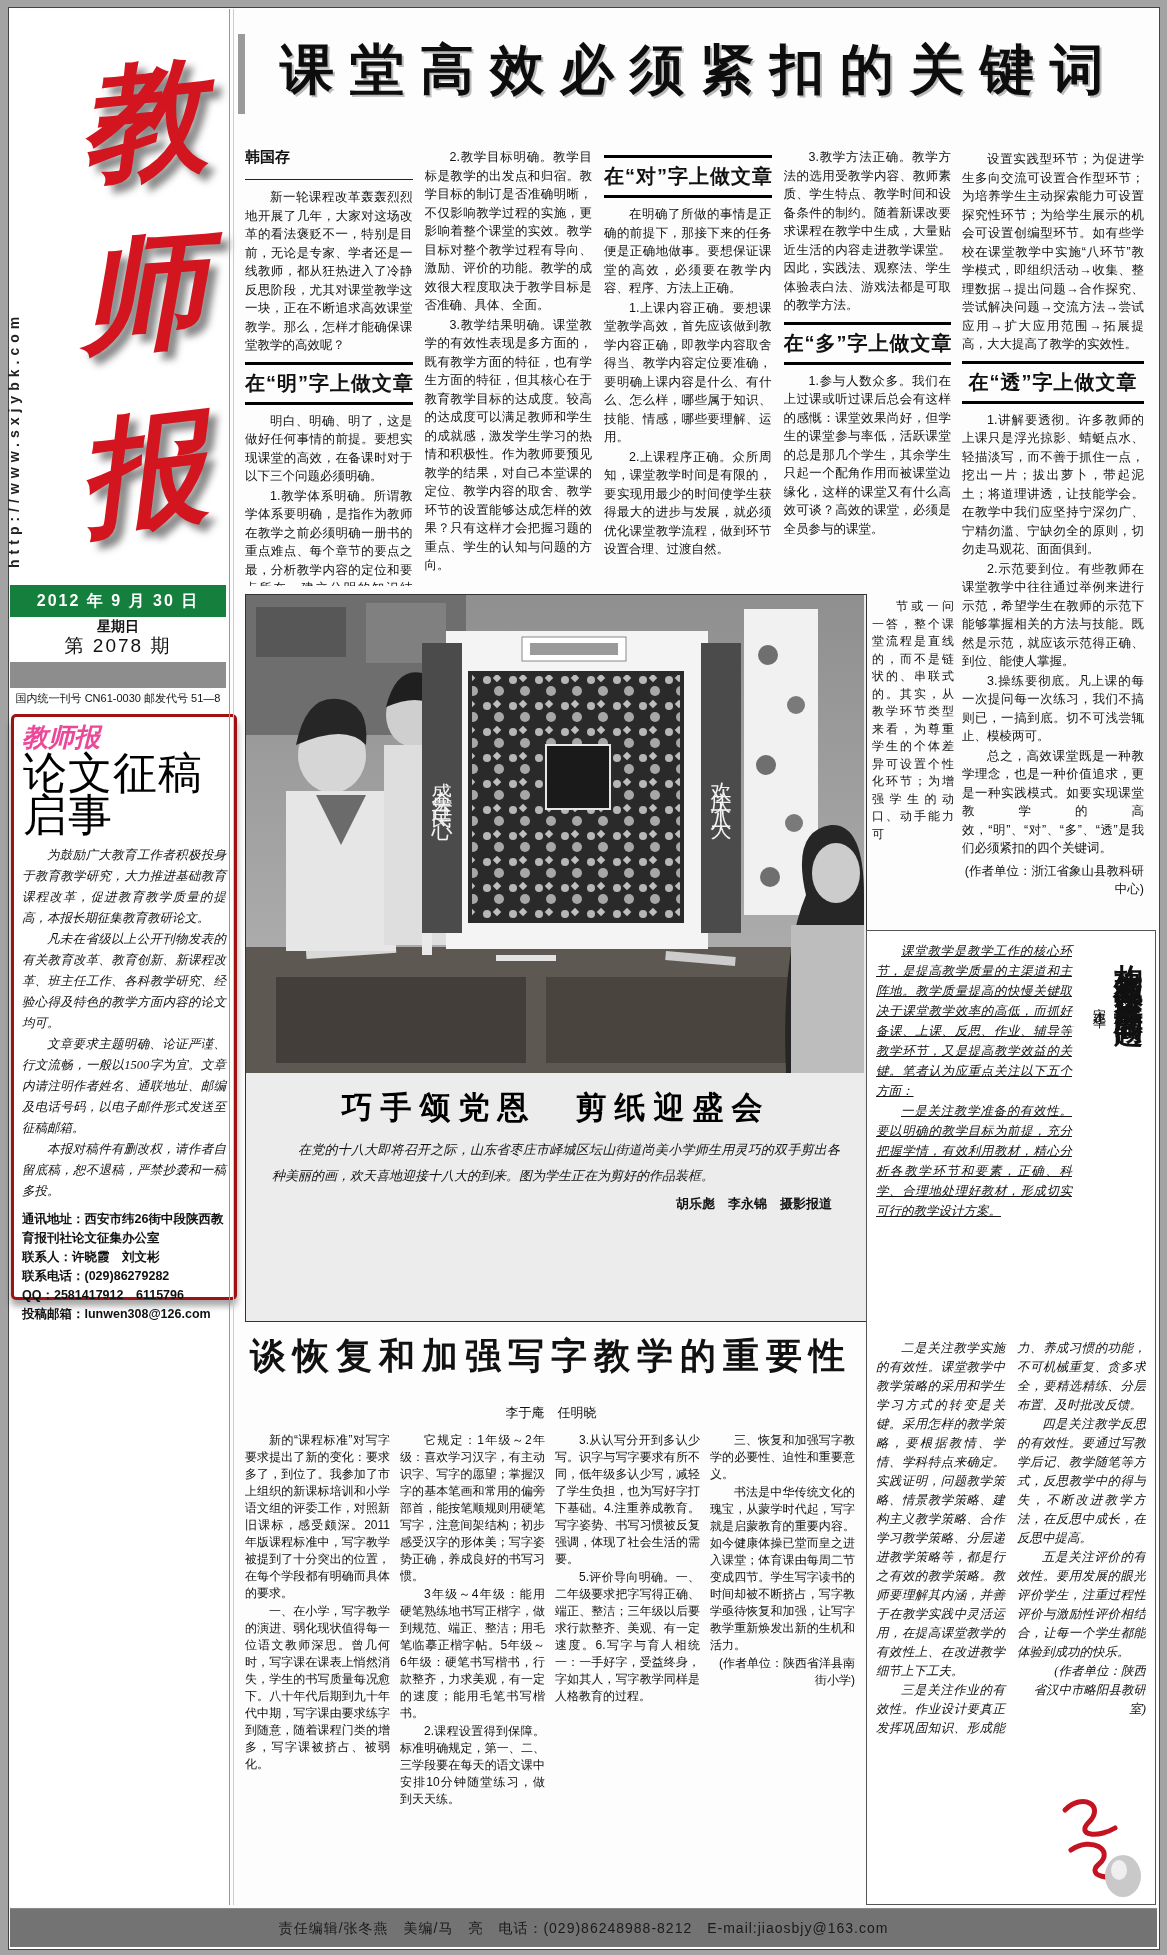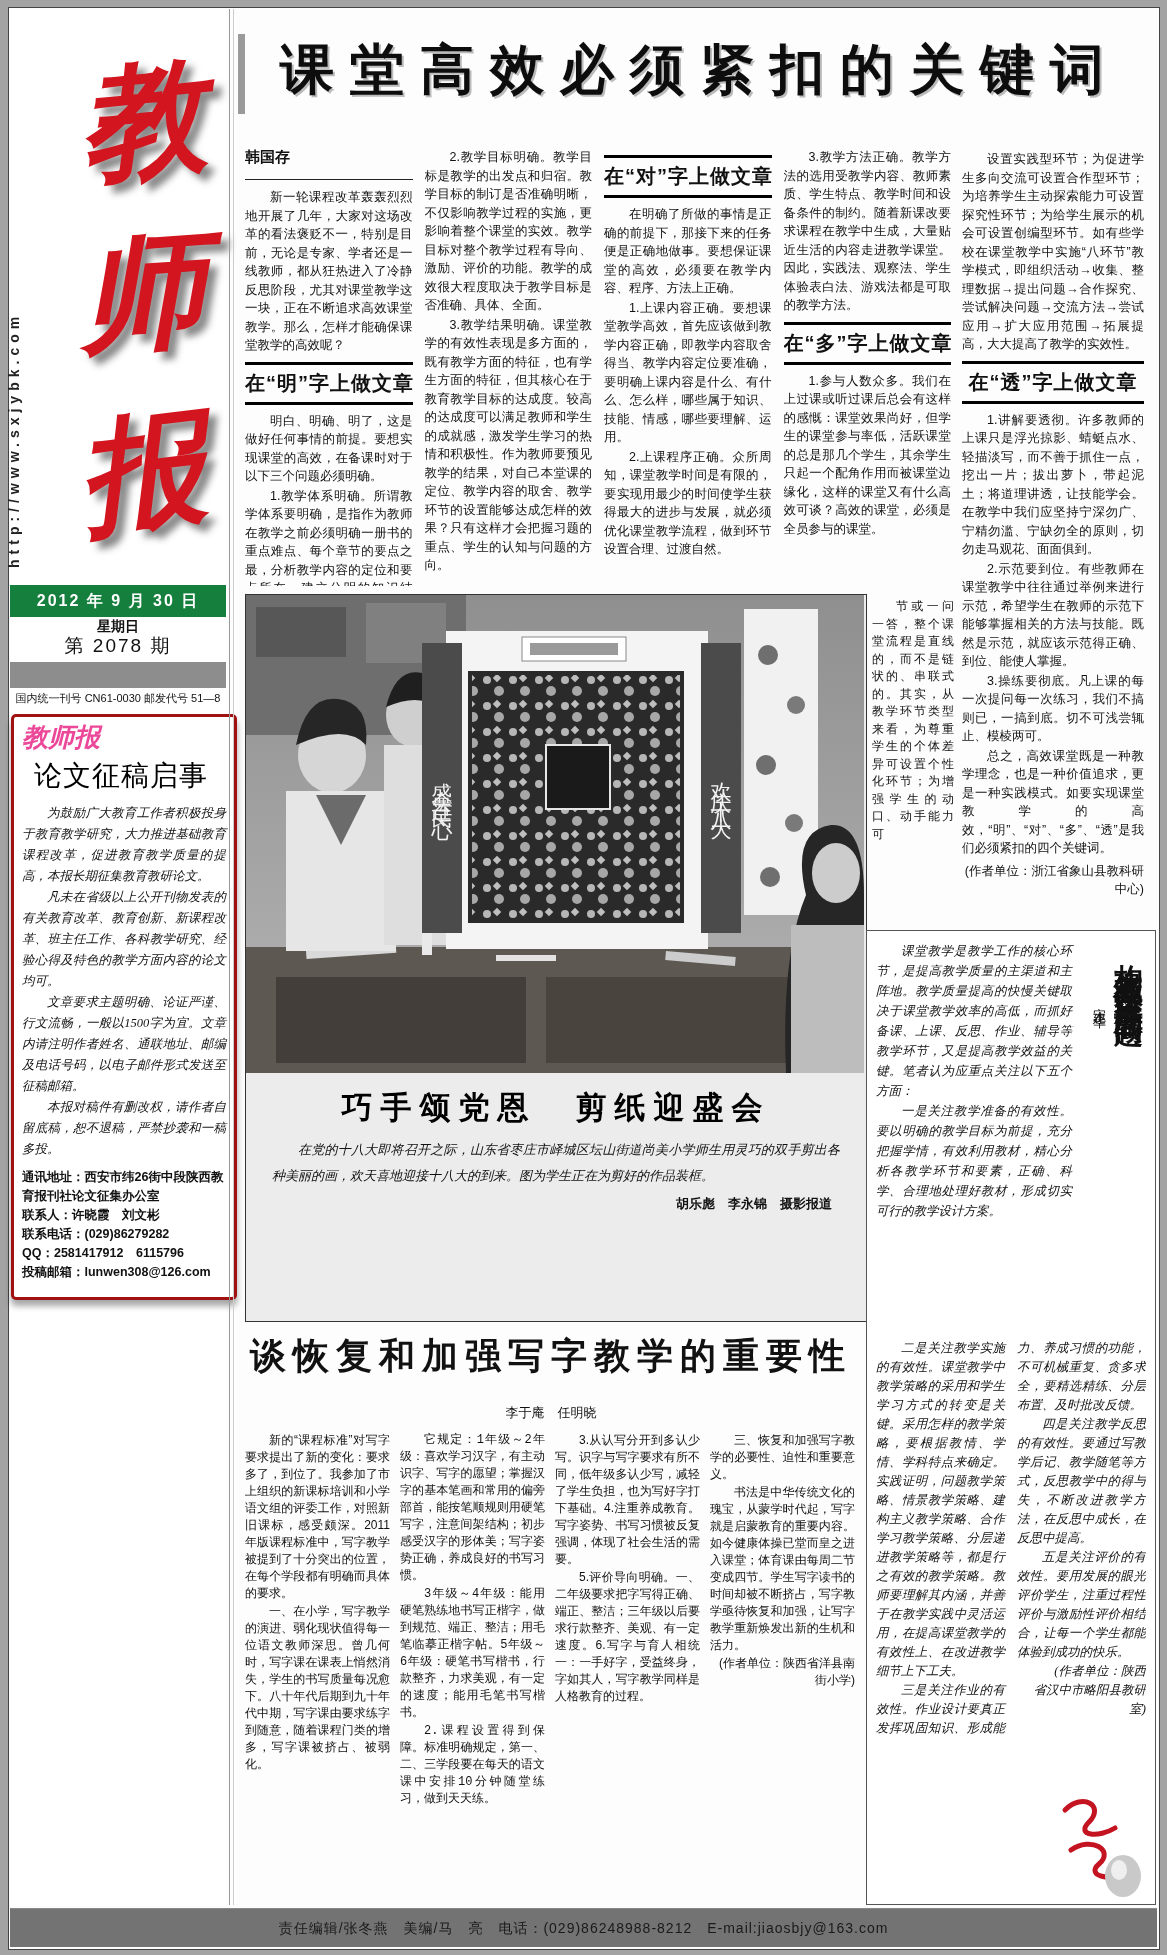--- a/index.html
+++ b/index.html
@@ -20,21 +20,21 @@
     font-size:14px;font-weight:bold;letter-spacing:5px;color:#222;}
   .datebar{position:absolute;left:10px;top:585px;width:216px;height:32px;background:#15803d;color:#fff;
     font-size:16px;font-weight:bold;text-align:center;line-height:32px;letter-spacing:2px;}
   .weekday{position:absolute;left:10px;top:618px;width:216px;text-align:center;font-size:14px;font-weight:bold;}
   .issue{position:absolute;left:10px;top:633px;width:216px;text-align:center;font-size:19px;letter-spacing:2px;}
   .graybar{position:absolute;left:10px;top:662px;width:216px;height:26px;background:#8d8d8d;}
   .codes{position:absolute;left:12px;top:691px;width:212px;font-size:11px;text-align:center;white-space:nowrap;}
   .notice{position:absolute;left:11px;top:714px;width:204px;height:568px;border:3px solid #a01212;border-radius:5px;
     background:#fff;padding:6px 8px;box-shadow:0 6px 6px rgba(0,0,0,.35);} 
   .notice-logo{font-family:"Liberation Serif",serif;font-style:italic;font-weight:bold;font-size:26px;color:#ec4899;line-height:30px;}
-  .notice-title{font-family:Liberation Serif, serif;font-size:28px;letter-spacing:1px;color:#000;line-height:42px;margin:2px 12px 6px;}
+  .notice-title{font-family:Liberation Mono, monospace;font-size:44px;letter-spacing:1px;color:#000;line-height:42px;margin:2px 1px 6px;}
   .notice-body{font-family:"Liberation Serif",serif;font-style:italic;font-size:12.5px;line-height:21px;text-align:justify;}
   .notice-body p{margin:0;text-indent:2em;}
   .notice-contact{margin-top:8px;font-size:12.5px;font-weight:bold;line-height:19px;}
   
   .accentbar{position:absolute;left:238px;top:34px;width:7px;height:80px;background:#9a9a9a;}
   .lead-headline{position:absolute;left:250px;top:34px;width:900px;text-align:center;font-size:54px;font-weight:bold;
     letter-spacing:16px;color:#0d0d0d;text-shadow:2px 2px 0 #bbb;white-space:nowrap;}
   
   .cols{position:absolute;display:flex;overflow:hidden;}
   .col{overflow:hidden;}
@@ -56,21 +56,21 @@
   .w-headline{position:absolute;left:245px;top:1332px;width:612px;text-align:center;font-size:36px;font-weight:bold;
     letter-spacing:7px;white-space:nowrap;}
   .w-byline{position:absolute;left:245px;top:1404px;width:612px;text-align:center;font-size:13px;}
   .w-para{font-size:12px;line-height:17px;text-align:justify;text-indent:2em;margin:0 0 1px;}
   
   .rbox{position:absolute;left:866px;top:930px;width:290px;height:975px;border:1.5px solid #555;background:#fff;
     padding:10px 9px;box-sizing:border-box;}
   .rbox-top{display:flex;height:388px;overflow:hidden;}
   .rbox-text{width:196px;font-family:"Liberation Serif",serif;font-style:italic;font-size:12.5px;line-height:20px;
     text-align:justify;}
-  .rbox-text p{margin:0;text-indent:2em;}
+  .rbox-text p{margin:0;text-indent:2em;text-decoration:underline;}
   .rbox-titlewrap{width:74px;display:flex;justify-content:flex-end;}
   .rbox-author{writing-mode:vertical-rl;text-orientation:upright;font-size:13px;margin:56px 4px 0 0;letter-spacing:4px;}
   .rbox-title{writing-mode:vertical-rl;text-orientation:upright;font-family:"Liberation Serif",serif;font-weight:bold;
     font-size:29px;letter-spacing:5px;line-height:34px;}
   .rbox-cols{margin-top:10px;height:460px;column-count:2;column-gap:12px;overflow:hidden;
     font-family:"Liberation Serif",serif;font-style:italic;font-size:12.5px;line-height:19px;text-align:justify;}
   .rbox-cols p{margin:0;text-indent:2em;}
   .rbox-attr{text-indent:0;text-align:right;}
   .seal{position:absolute;right:6px;bottom:4px;width:96px;height:112px;}
   
@@ -220,21 +220,21 @@
     <div class="cap-credit">胡乐彪　李永锦　摄影报道</div>
   </div>
 
   <div class="w-headline">谈恢复和加强写字教学的重要性</div>
   <div class="w-byline">李于庵　任明晓</div>
   <div class="cols" style="left:245px;top:1432px;width:612px;height:468px;gap:10px;">
     <div class="col" style="width:145px;">
       <p class="w-para">新的“课程标准”对写字要求提出了新的变化：要求多了，到位了。我参加了市上组织的新课标培训和小学语文组的评委工作，对照新旧课标，感受颇深。2011年版课程标准中，写字教学被提到了十分突出的位置，在每个学段都有明确而具体的要求。</p>
       <p class="w-para">一、在小学，写字教学的演进、弱化现状值得每一位语文教师深思。曾几何时，写字课在课表上悄然消失，学生的书写质量每况愈下。八十年代后期到九十年代中期，写字课由要求练字到随意，随着课程门类的增多，写字课被挤占、被弱化。</p>
     </div>
-    <div class="col" style="width:145px;font-family:Liberation Mono, monospace;">
+    <div class="col" style="width:145px;">
       <p class="w-para">它规定：1年级～2年级：喜欢学习汉字，有主动识字、写字的愿望；掌握汉字的基本笔画和常用的偏旁部首，能按笔顺规则用硬笔写字，注意间架结构；初步感受汉字的形体美；写字姿势正确，养成良好的书写习惯。</p>
       <p class="w-para">3年级～4年级：能用硬笔熟练地书写正楷字，做到规范、端正、整洁；用毛笔临摹正楷字帖。5年级～6年级：硬笔书写楷书，行款整齐，力求美观，有一定的速度；能用毛笔书写楷书。</p>
       <p class="w-para">2.课程设置得到保障。标准明确规定，第一、二、三学段要在每天的语文课中安排10分钟随堂练习，做到天天练。</p>
     </div>
     <div class="col" style="width:145px;">
       <p class="w-para">3.从认写分开到多认少写。识字与写字要求有所不同，低年级多认少写，减轻了学生负担，也为写好字打下基础。4.注重养成教育。写字姿势、书写习惯被反复强调，体现了社会生活的需要。</p>
       <p class="w-para">5.评价导向明确。一、二年级要求把字写得正确、端正、整洁；三年级以后要求行款整齐、美观、有一定速度。6.写字与育人相统一：一手好字，受益终身，字如其人，写字教学同样是人格教育的过程。</p>
     </div>
     <div class="col" style="width:145px;">
       <p class="w-para">三、恢复和加强写字教学的必要性、迫性和重要意义。</p>

